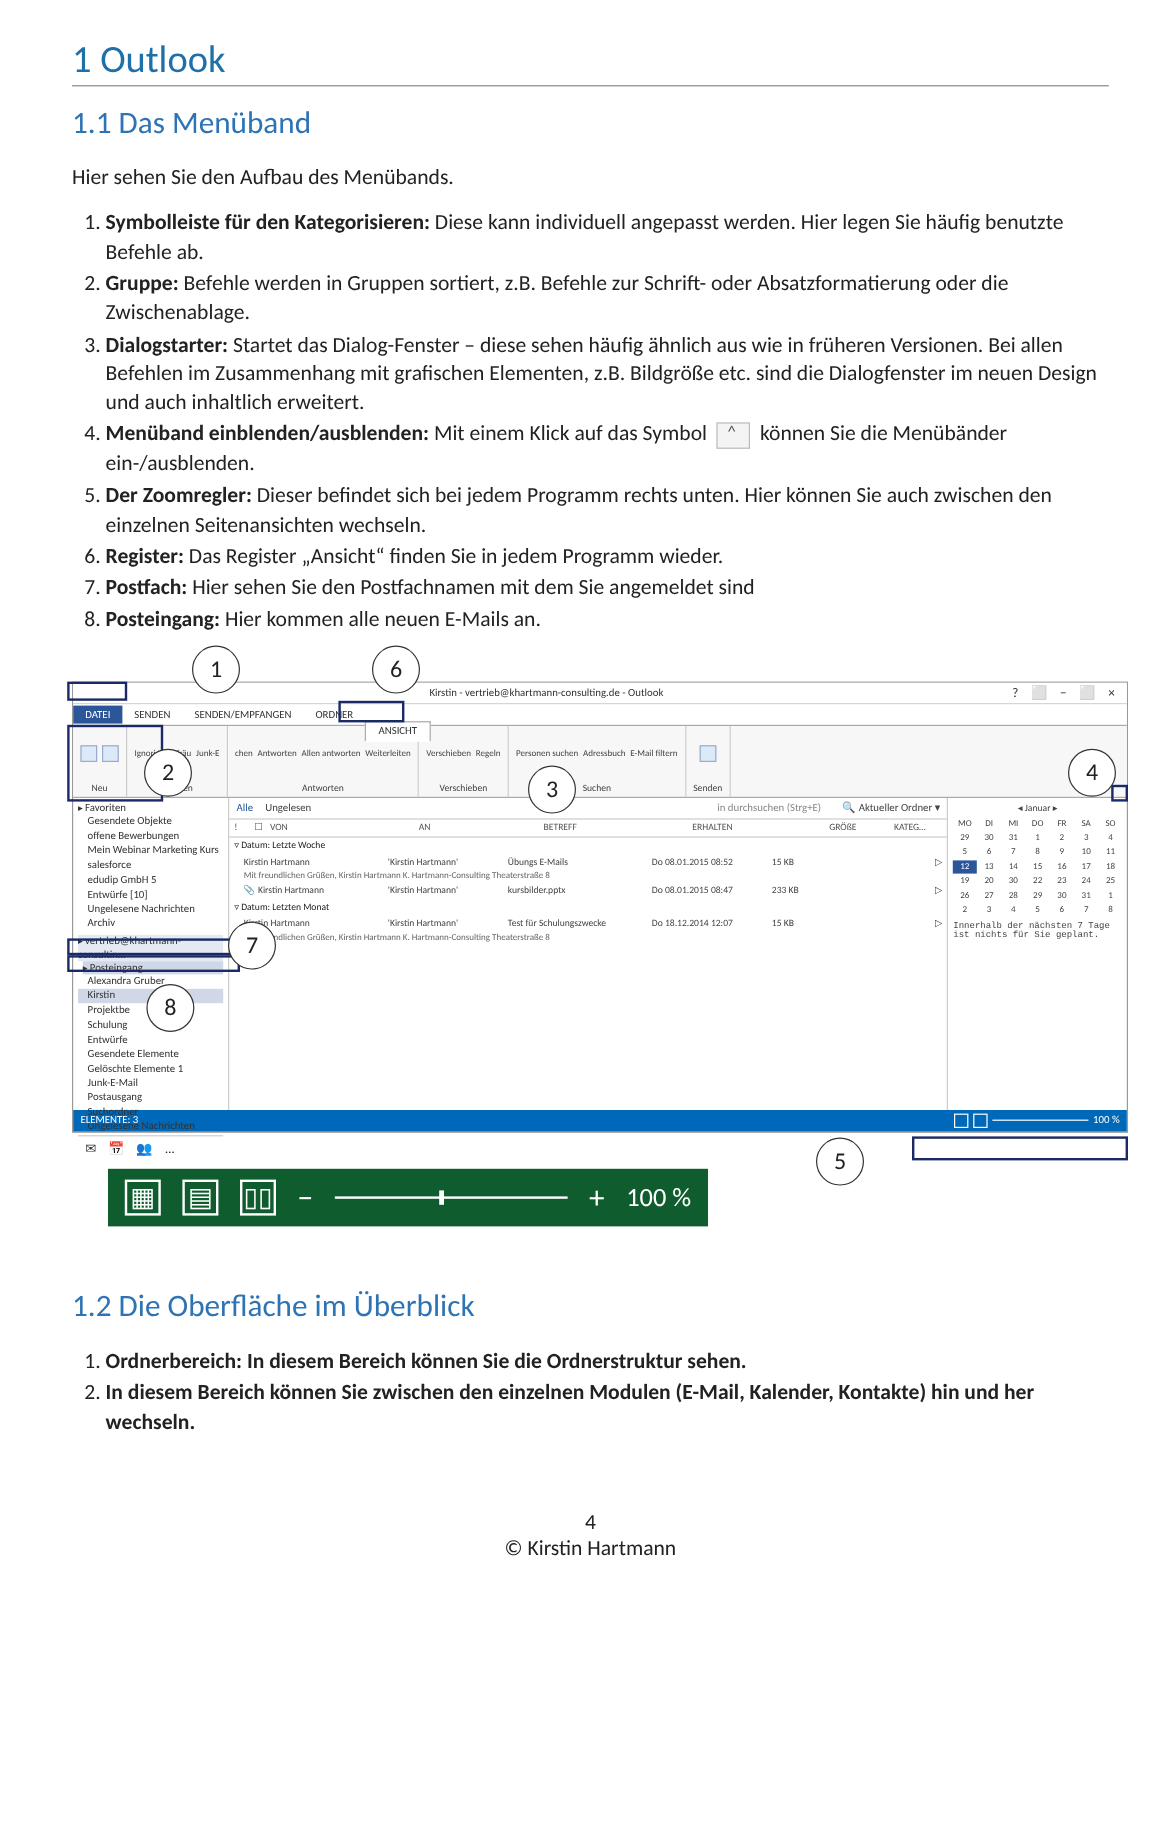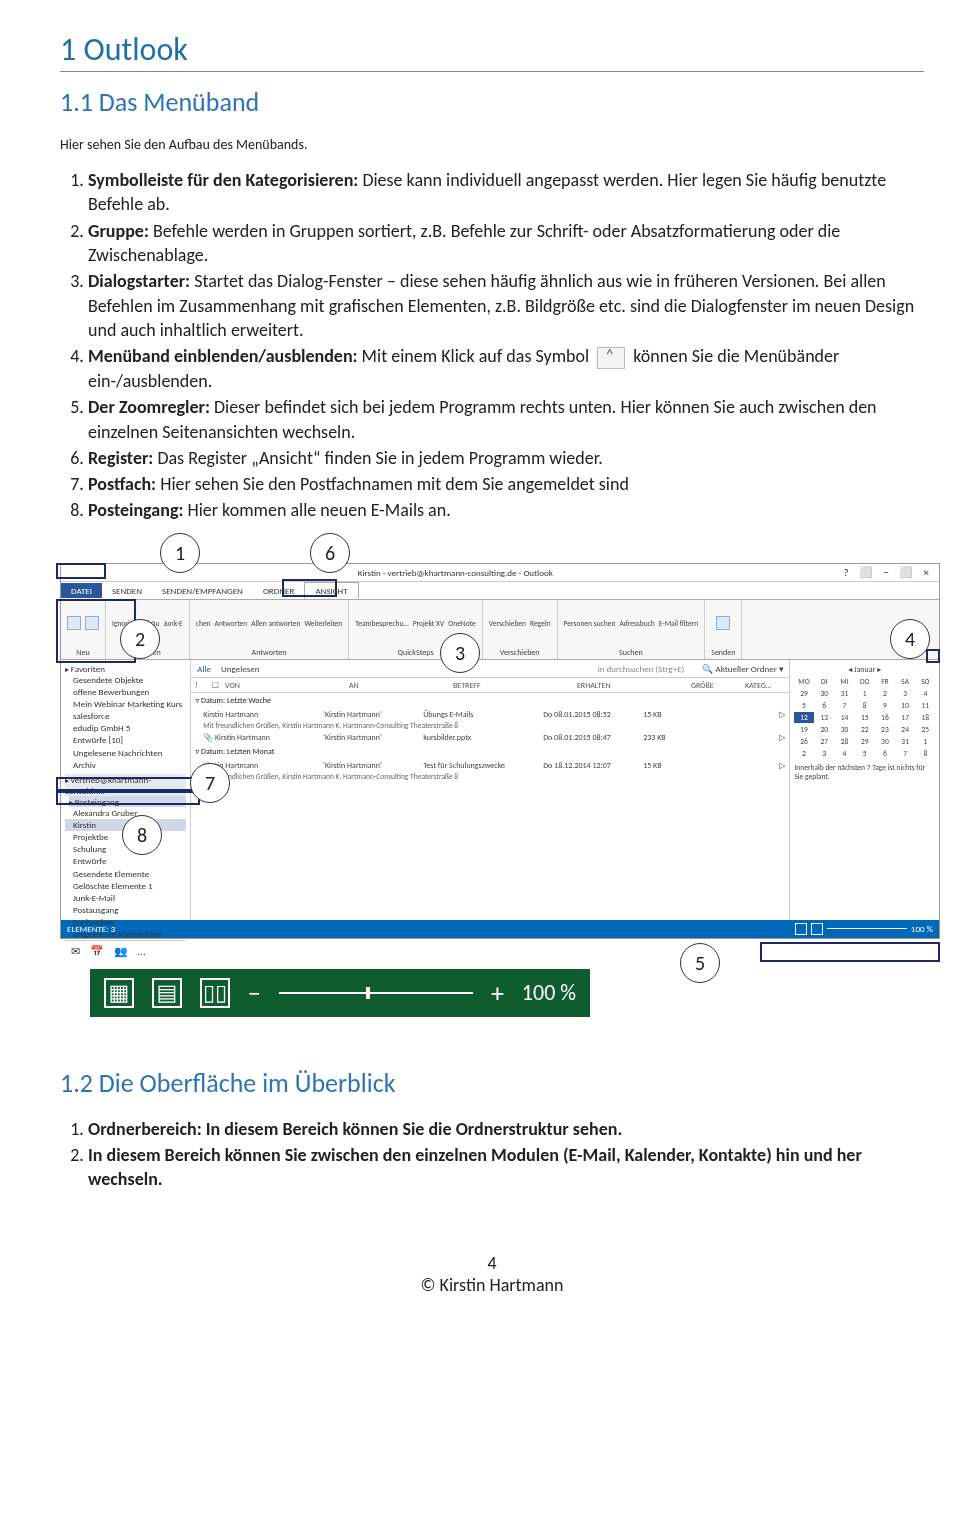--- a/index.html
+++ b/index.html
@@ -27,21 +27,21 @@
     font-weight: 400;
     margin: 14px 0 18px 0;
   }
   .h2b {
     color: #2E74B5;
     font-size: 26px;
     font-weight: 400;
     margin: 50px 0 18px 0;
   }
   .para {
-    font-size: 14px;
+    font-size: 18px;
     line-height: 1.3;
     margin: 8px 0 14px 0;
   }
   ol.instr {
     list-style: decimal;
     padding-left: 28px;
     margin: 0 0 14px 0;
   }
   ol.instr li {
     font-size: 18px;
@@ -105,21 +105,21 @@
   .titlebar .right { font-size:11px; color:#333; letter-spacing:4px;}
   .tabbar {
     display: flex;
     align-items: center;
     height: 18px;
     background: #fff;
     border-bottom: 1px solid #aaa;
     font-size: 9px;
   }
   .tabbar .tab { padding: 2px 10px; color:#333; }
-  .tabbar .tab.active { background:#fff; border:1px solid #aaa; border-bottom:1px solid #fff; position:relative; top:0;}
+  .tabbar .tab.active { background:#fff; border:1px solid #aaa; border-bottom:1px solid #fff; position:relative; top:14px;}
   .ribbon {
     display: flex;
     height: 60px;
     background: #f7f7f7;
     border-bottom: 1px solid #aaa;
   }
   .rgroup {
     border-right: 1px solid #ccc;
     padding: 2px 6px;
     display:flex;
@@ -187,21 +187,21 @@
   .calgrid {
     display:grid;
     grid-template-columns: repeat(7, 1fr);
     gap:1px;
     font-size:7.5px;
     text-align:center;
     margin-top:2px;
   }
   .calgrid .d { padding:1px;}
   .calgrid .today { background:#2b579a; color:#fff;}
-  .cal-note { font-size:7.5px; margin-top:4px;}
+  .cal-note { font-size:7.5px; margin-top:4px;font-family:Liberation Mono, monospace;}
   .bottom-sidebar-icons {
     display:flex;
     gap:10px;
     padding:4px 6px;
     font-size:11px;
     border-top:1px solid #ccc;
     margin-top:auto;
   }
   .statusbar {
     height:18px;
@@ -321,28 +321,20 @@
             <div class="lbl">Löschen</div>
           </div>
           <div class="rgroup">
             <div class="icons">
               <div style="font-size: 7.5px;">chen</div>
               <div style="font-size: 7.5px;">Antworten</div>
               <div style="font-size: 7.5px;">Allen antworten</div>
               <div style="font-size: 7.5px;">Weiterleiten</div>
             </div>
             <div class="lbl">Antworten</div>
-          </div>
-          <div class="rgroup">
-            <div class="icons">
-              <div style="font-size: 7.5px;">Teambesprechu…</div>
-              <div style="font-size: 7.5px;">Projekt XV</div>
-              <div style="font-size: 7.5px;">OneNote</div>
-            </div>
-            <div class="lbl">QuickSteps</div>
           </div>
           <div class="rgroup">
             <div class="icons">
               <div style="font-size: 7.5px;">Verschieben</div>
               <div style="font-size: 7.5px;">Regeln</div>
             </div>
             <div class="lbl">Verschieben</div>
           </div>
           <div class="rgroup">
             <div class="icons">

